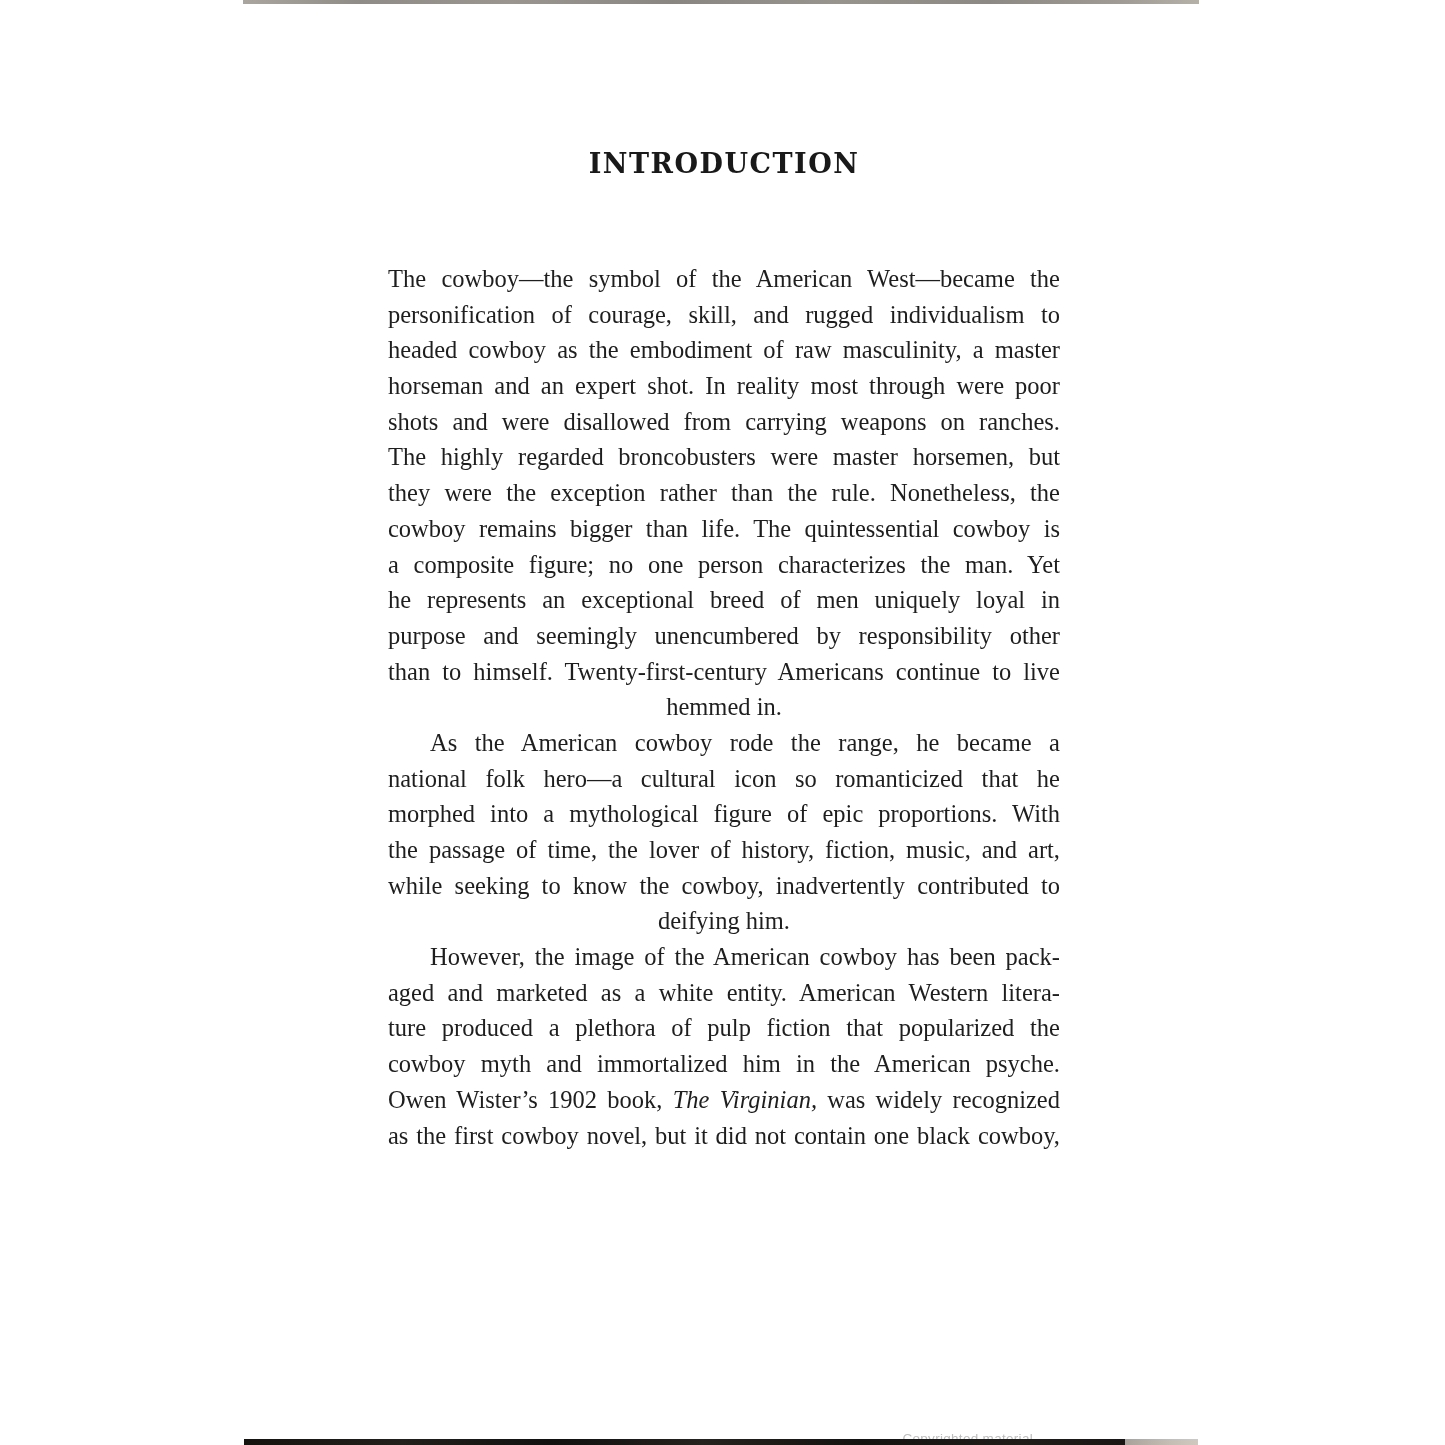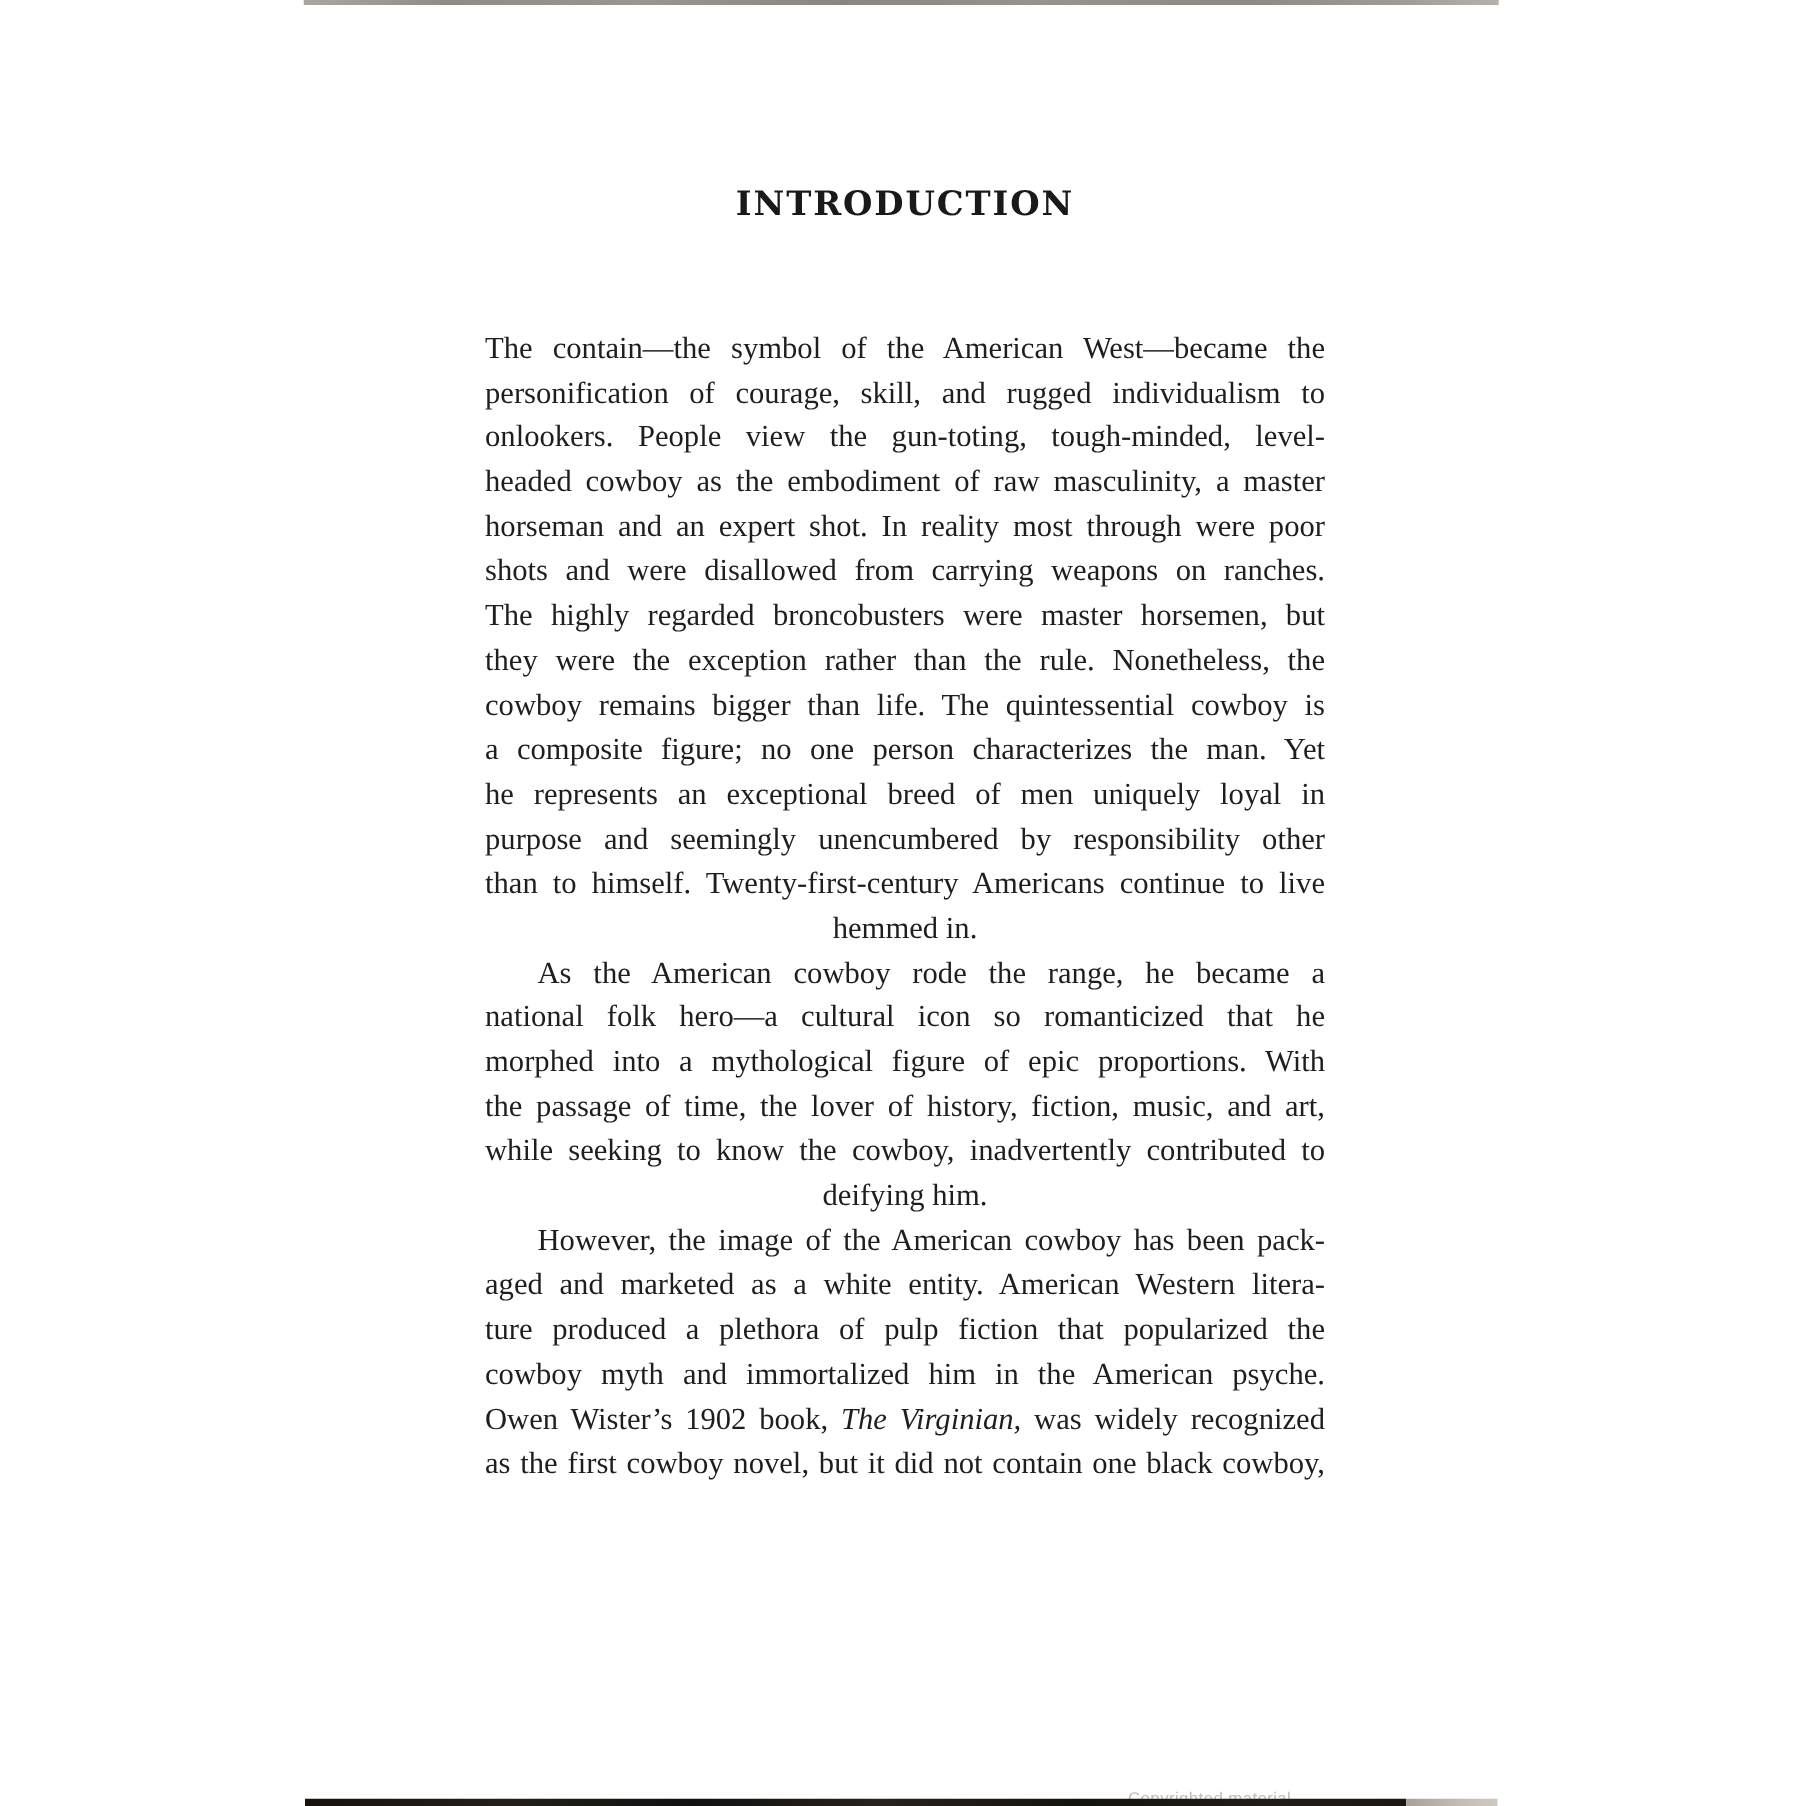--- a/index.html
+++ b/index.html
@@ -103,23 +103,22 @@
 </style>
 </head>
 <body>
 
 <div class="page">
   <div class="scan-edge-top"></div>
 
   <h1 class="heading">INTRODUCTION</h1>
 
   <div class="text-block" id="text-block">
-      <div class="line"><span>The contain—the symbol of the American West—became the</span></div>
+      <div class="line"><span>The cowboy—the symbol of the American West—became the</span></div>
       <div class="line"><span>personification of courage, skill, and rugged individualism to</span></div>
-      <div class="line"><span>onlookers. People view the gun-toting, tough-minded, level-</span></div>
       <div class="line"><span>headed cowboy as the embodiment of raw masculinity, a master</span></div>
       <div class="line"><span>horseman and an expert shot. In reality most through were poor</span></div>
       <div class="line"><span>shots and were disallowed from carrying weapons on ranches.</span></div>
       <div class="line"><span>The highly regarded broncobusters were master horsemen, but</span></div>
       <div class="line"><span>they were the exception rather than the rule. Nonetheless, the</span></div>
       <div class="line"><span>cowboy remains bigger than life. The quintessential cowboy is</span></div>
       <div class="line"><span>a composite figure; no one person characterizes the man. Yet</span></div>
       <div class="line"><span>he represents an exceptional breed of men uniquely loyal in</span></div>
       <div class="line"><span>purpose and seemingly unencumbered by responsibility other</span></div>
       <div class="line"><span>than to himself. Twenty-first-century Americans continue to live</span></div>

